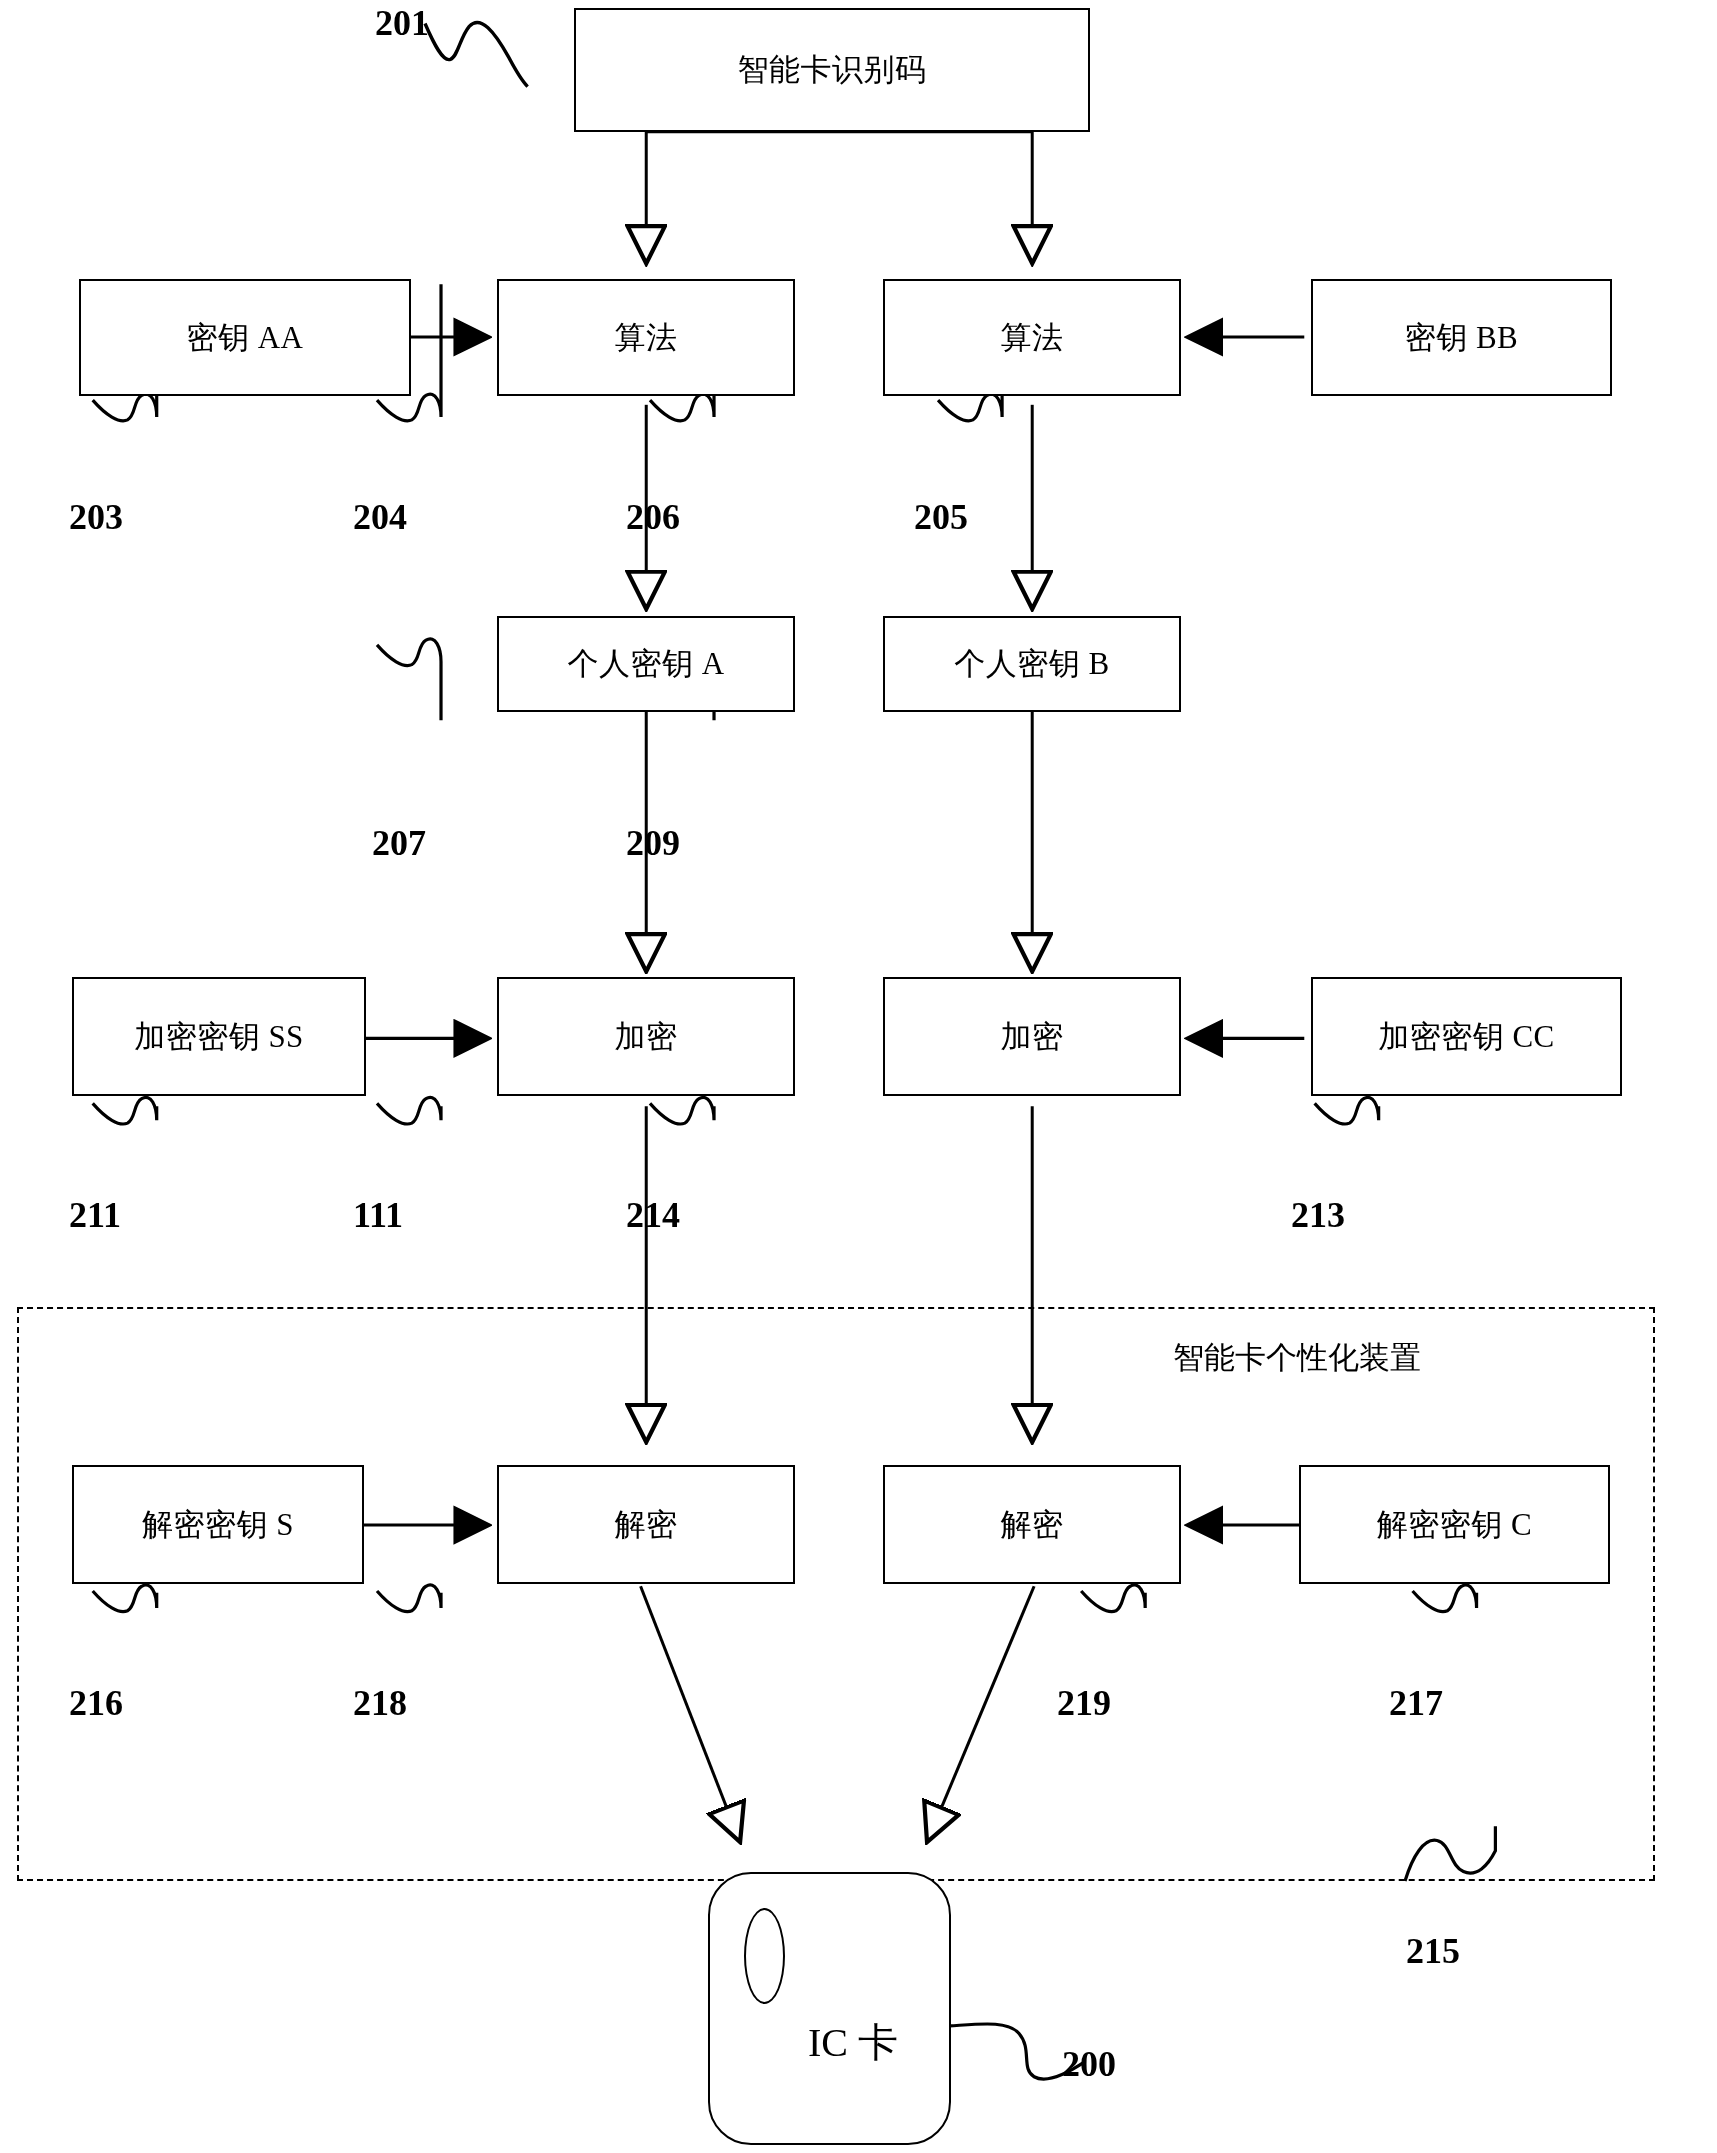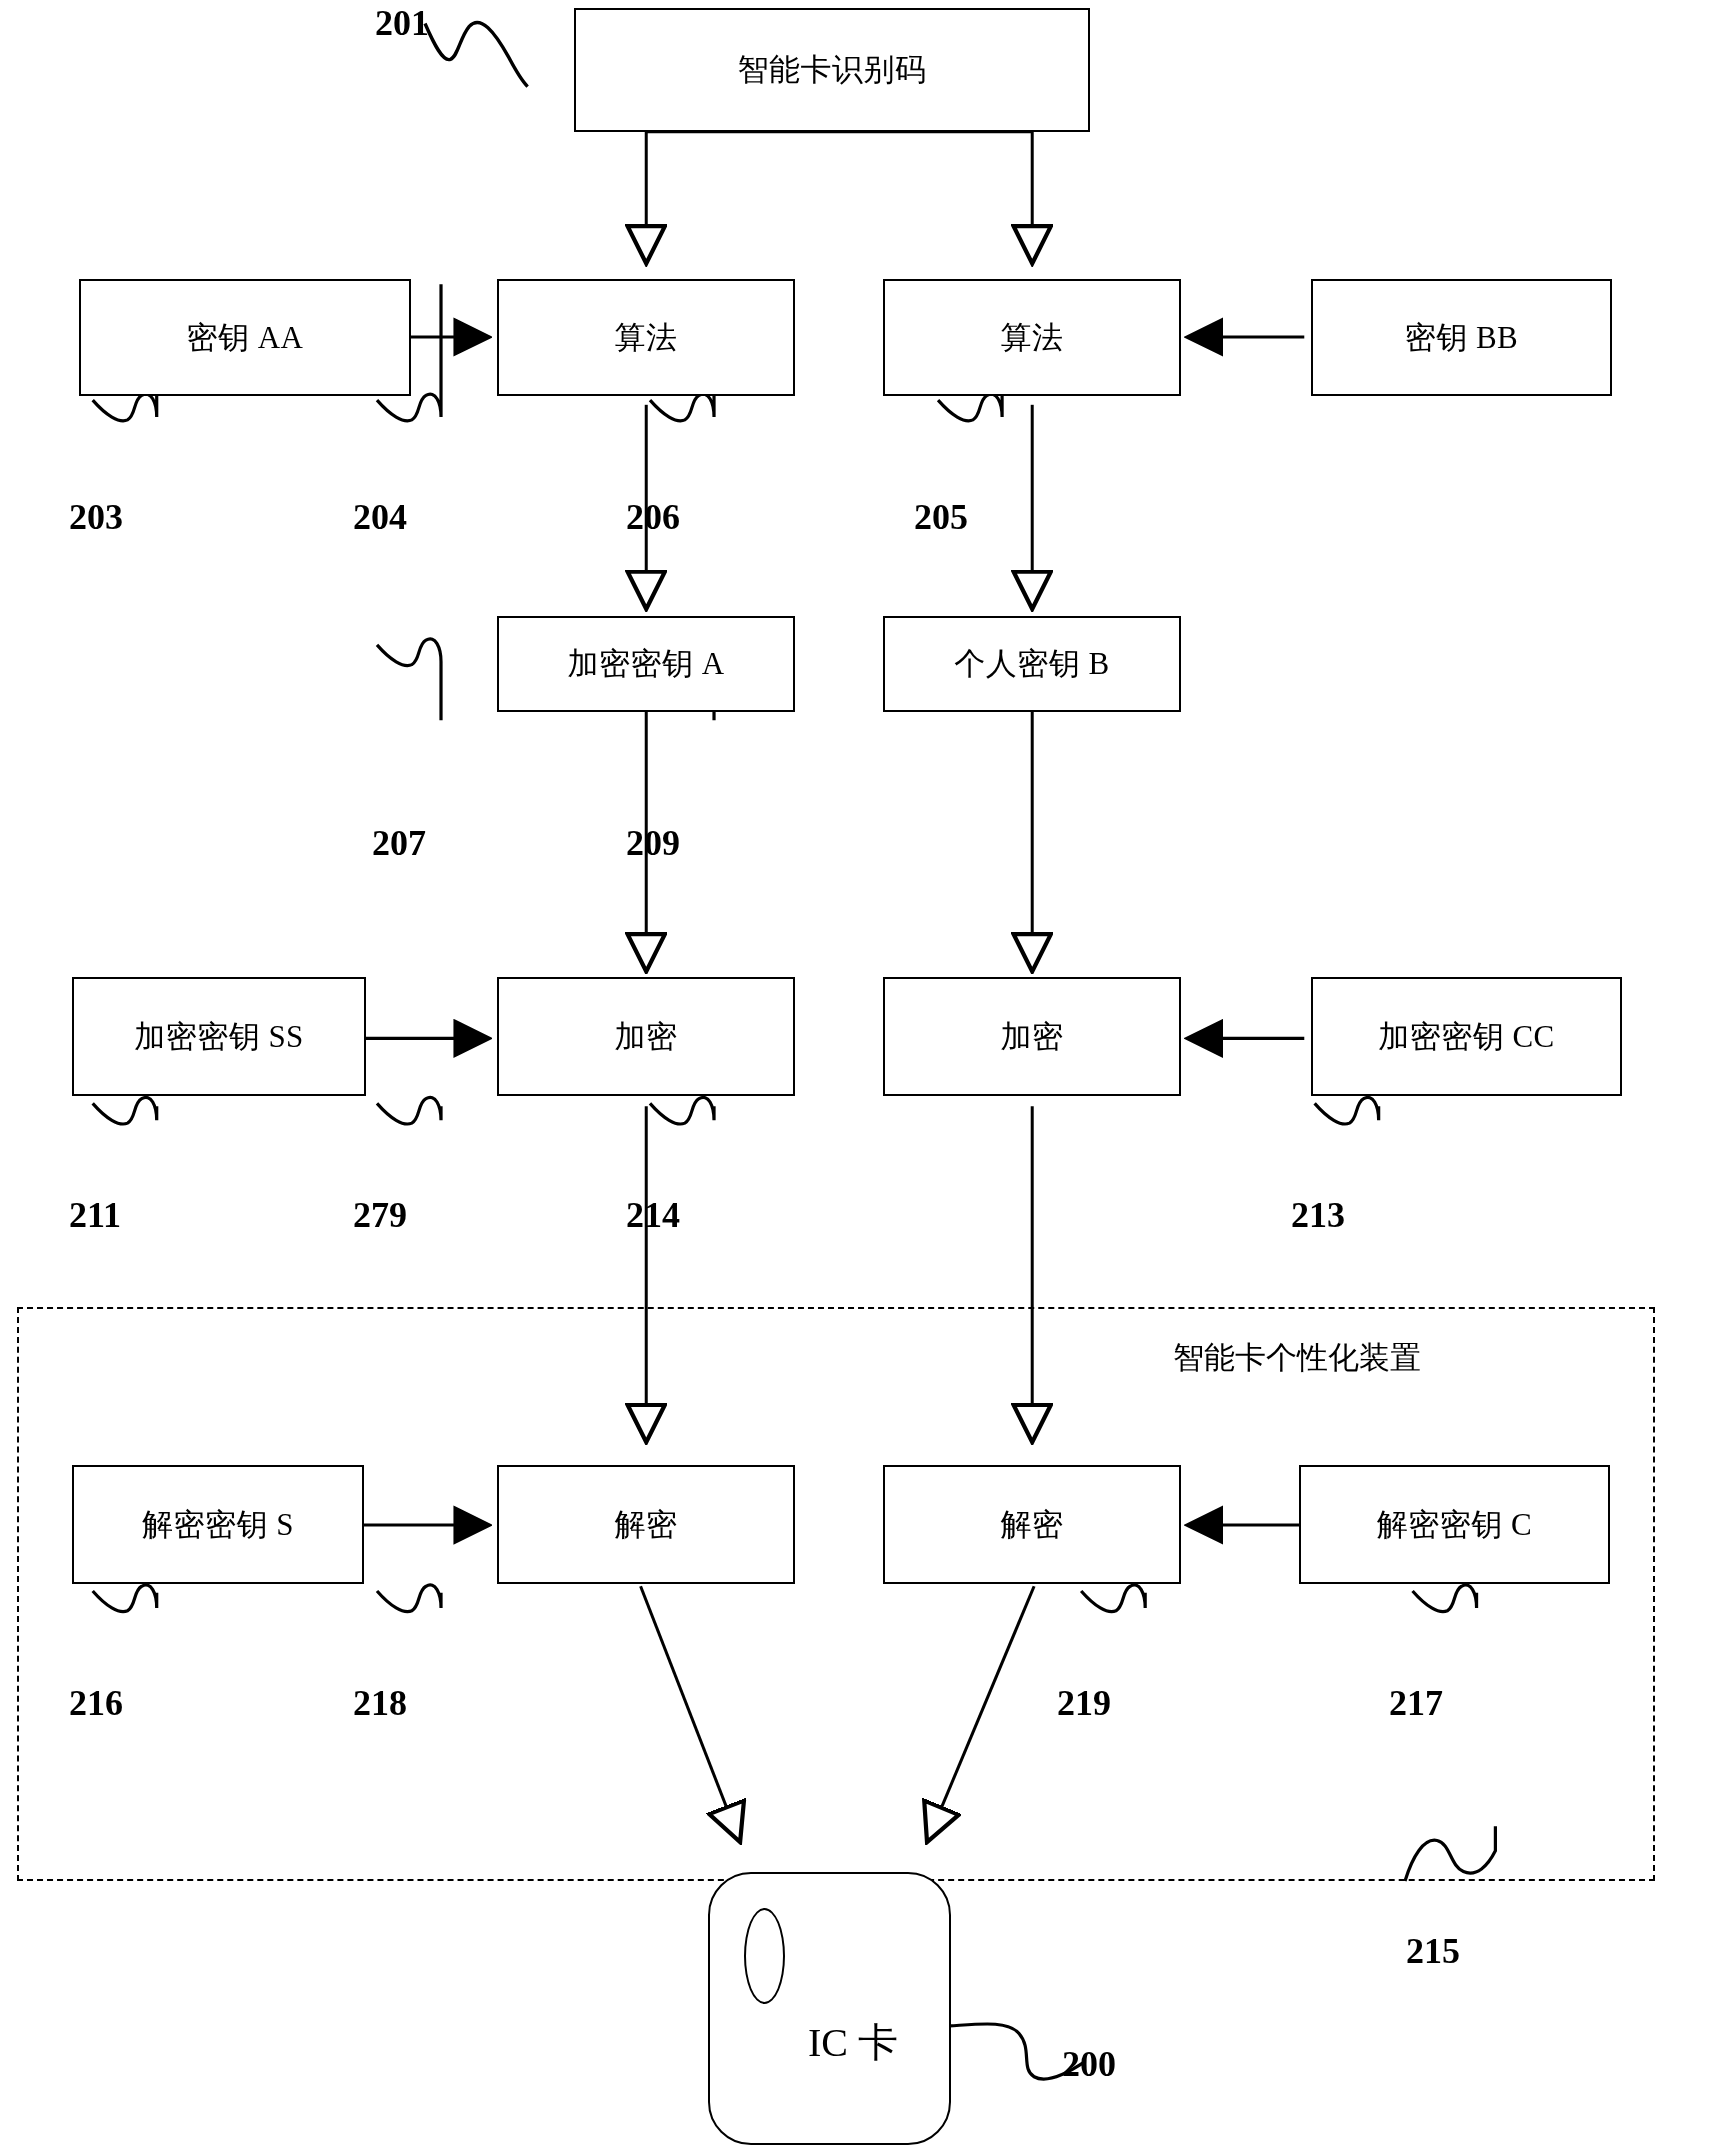--- a/index.html
+++ b/index.html
@@ -176,21 +176,21 @@
 
   <div class="node" style="left:883px; top:279px; width:298px; height:117px;">
     <span>算法</span>
   </div>
 
   <div class="node" style="left:1311px; top:279px; width:301px; height:117px;">
     <span>密钥 BB</span>
   </div>
 
   <div class="node" style="left:497px; top:616px; width:298px; height:96px;">
-    <span>加密密钥 A</span>
+    <span>个人密钥 A</span>
   </div>
 
   <div class="node" style="left:883px; top:616px; width:298px; height:96px;">
     <span>个人密钥 B</span>
   </div>
 
   <div class="node" style="left:72px; top:977px; width:294px; height:119px;">
     <span>加密密钥 SS</span>
   </div>
 
@@ -252,21 +252,21 @@
   <div class="ref" style="left:353px; top:822px;margin-left:19px;">
     <span>207</span>
   </div>
   <div class="ref" style="left:626px; top:822px;">
     <span>209</span>
   </div>
   <div class="ref" style="left:69px; top:1194px;">
     <span>211</span>
   </div>
   <div class="ref" style="left:353px; top:1194px;">
-    <span>279</span>
+    <span>111</span>
   </div>
   <div class="ref" style="left:626px; top:1194px;">
     <span>214</span>
   </div>
   <div class="ref" style="left:1291px; top:1194px;">
     <span>213</span>
   </div>
   <div class="ref" style="left:69px; top:1682px;">
     <span>216</span>
   </div>

